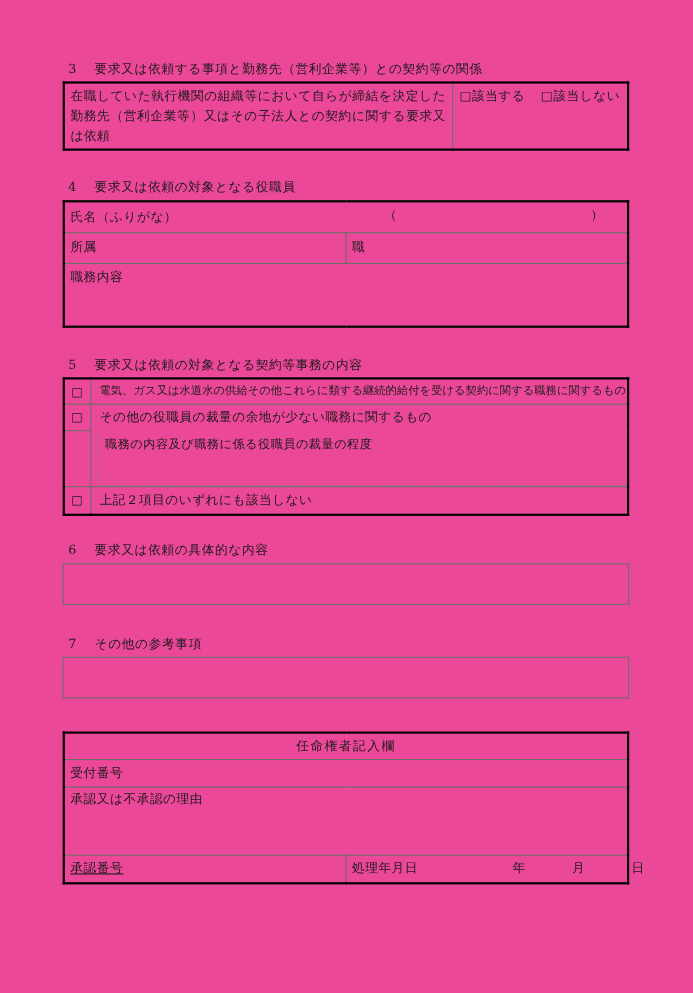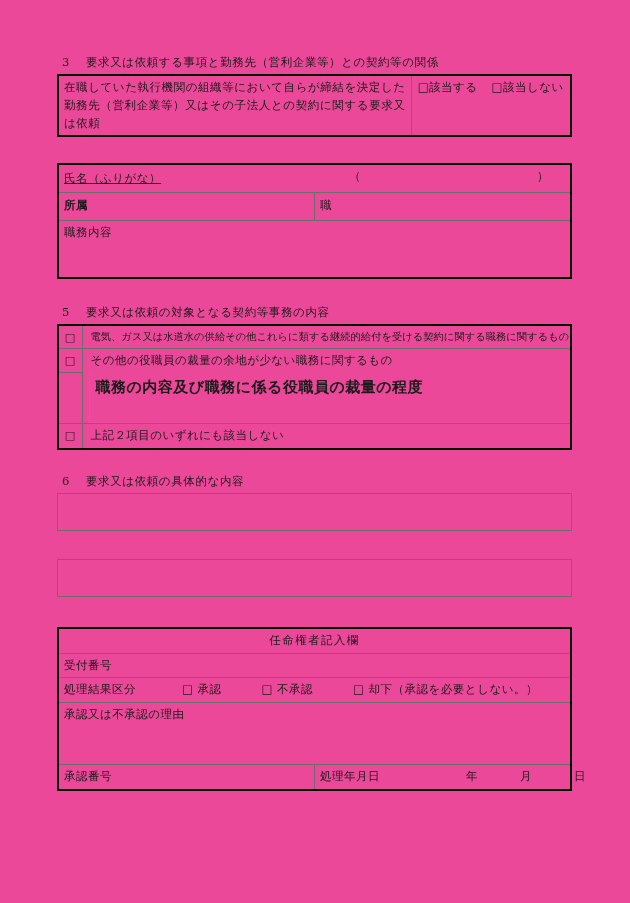--- a/index.html
+++ b/index.html
@@ -70,24 +70,24 @@
   .s3-opt {
     text-align: center;
     white-space: nowrap;
     vertical-align: middle;
     letter-spacing: 0.5px;
   }
   .s3-opt .gap { display: inline-block; width: 14px; }
 
   
   .s4 td { vertical-align: middle; }
-  .s4 .name-row { position: relative; height: 28px; text-decoration: underline; }
+  .s4 .name-row { position: relative; height: 28px; }
   .s4 .paren-l { position: absolute; left: 290px; top: 3px; }
   .s4 .paren-r { position: absolute; left: 478px; top: 3px; }
-  .s4 .col-l { width: 258px; font-weight: bold; }
+  .s4 .col-l { width: 258px; }
   .s4 .row-h28 { height: 28px; }
   .s4 .duty { height: 58px; vertical-align: top; margin-top: 11px; }
 
   
   .s5 td { vertical-align: middle; }
   .s5 .cb {
     width: 24px;
     text-align: center;
     font-size: 11px;
     padding: 2px 0;
@@ -96,23 +96,22 @@
   .s5 .txt.tight { font-size: 10.2px; letter-spacing: 0.1px; }
   .s5 .nested { padding: 0; border-top: none; }
   .s5 .inner {
     border: 1px dotted #8a8a8a;
     border-top: none;
     border-right: none;
     margin-left: 6px;
     padding: 3px 5px 0 6px;
     height: 50px;
     box-sizing: border-box;
-    font-size: 15px;
+    font-size: 11px;
     letter-spacing: 0.5px;
-    font-weight: bold;
   }
 
   
   .freebox {
     border: 1px solid #6d6d6d;
     height: 38px;
     box-sizing: border-box;
   }
 
   
@@ -120,21 +119,21 @@
   .appr .title {
     text-align: center;
     letter-spacing: 1.4px;
     height: 22px;
   }
   .appr .h22 { height: 22px; }
   .appr .result { white-space: nowrap; letter-spacing: 0.5px; }
   .appr .result .g1 { display: inline-block; width: 46px; }
   .appr .result .g2 { display: inline-block; width: 40px; }
   .appr .reason { height: 62px; vertical-align: top; padding-top: 3px; font-family: Liberation Mono, monospace; }
-  .appr .col-l { width: 258px; }
+  .appr .col-l { width: 258px; text-decoration: underline; }
   .appr .dt { position: relative; white-space: nowrap; }
   .appr .dt .y { display: inline-block; width: 86px; }
   .appr .dt .m { display: inline-block; width: 42px; }
 
   .gap-s3-s4 { height: 26px; }
   .gap-s4-s5 { height: 26px; }
   .gap-s5-s6 { height: 24px; }
   .gap-s6-s7 { height: 28px; }
   .gap-s7-appr { height: 30px; }
 </style>
@@ -153,20 +152,23 @@
       <td class="s3-desc">在職していた執行機関の組織等において自らが締結を決定した勤務先（営利企業等）又はその子法人との契約に関する要求又は依頼</td>
       <td class="s3-opt">
         <span><span>□</span><span>該当する</span></span><span class="gap"></span><span><span>□</span><span>該当しない</span></span>
       </td>
     </tr>
   </tbody>
       </table>
 
   <div class="gap-s3-s4"></div>
 
+  <div class="sec-head">
+    <span class="num">4</span><span>要求又は依頼の対象となる役職員</span>
+  </div>
   <table class="tbl s4">
     <tbody>
           <tr>
       <td class="name-row" colspan="2">
         <span>氏名（ふりがな）</span>
         <span class="paren-l">（</span>
         <span class="paren-r">）</span>
       </td>
     </tr>
     <tr>
@@ -211,36 +213,34 @@
 
   <div class="gap-s5-s6"></div>
 
   <div class="sec-head">
     <span class="num">6</span><span>要求又は依頼の具体的な内容</span>
   </div>
   <div class="freebox"></div>
 
   <div class="gap-s6-s7"></div>
 
+  <div class="sec-head">
+    <span class="num">7</span><span>その他の参考事項</span>
+  </div>
   <div class="freebox"></div>
 
   <div class="gap-s7-appr"></div>
 
   <table class="tbl appr">
     <tbody>
           <tr>
       <td class="title" colspan="2">任命権者記入欄</td>
     </tr>
     <tr>
       <td class="h22" colspan="2"><span>受付番号</span></td>
-    </tr>
-    <tr>
-      <td class="h22 result" colspan="2">
-        <span>処理結果区分</span><span class="g1"></span><span><span>□</span>&nbsp;<span>承認</span></span><span class="g2"></span><span><span>□</span>&nbsp;<span>不承認</span></span><span class="g2"></span><span><span>□</span>&nbsp;<span>却下（承認を必要としない。）</span></span>
-      </td>
     </tr>
     <tr>
       <td class="reason" colspan="2"><span>承認又は不承認の理由</span></td>
     </tr>
     <tr>
       <td class="col-l h22"><span>承認番号</span></td>
       <td class="h22 dt">
         <span>処理年月日</span><span class="y"></span><span>年</span><span class="m"></span><span>月</span><span class="m"></span><span>日</span>
       </td>
     </tr>

